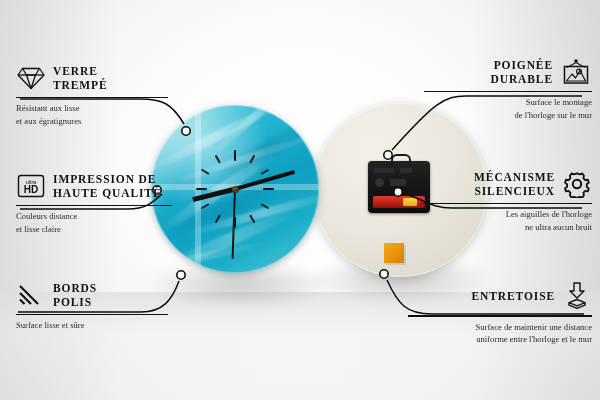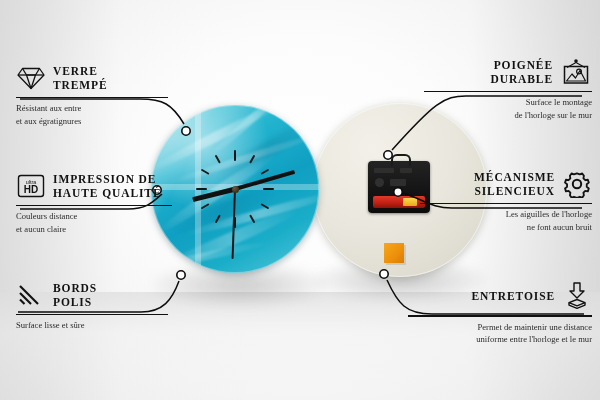--- a/index.html
+++ b/index.html
@@ -299,41 +299,41 @@
           <path d="M10.5,10 H19.5"></path>
         </g>
       </svg>
       <div class="titles">
         <div>VERRE</div>
         <div>TREMPÉ</div>
       </div>
     </div>
     <div class="rule"></div>
     <div class="desc">
-      <div>Résistant aux entre</div>
+      <div>Résistant aux lisse</div>
       <div>et aux égratignures</div>
     </div>
   </div>
 
   <div class="callout left" id="callout-hd-print">
     <div class="head">
       <svg class="ico" width="30" height="26" viewBox="0 0 30 26">
         <rect x="2.5" y="2.5" width="25" height="21" rx="2.5" fill="none" stroke="#121212" stroke-width="1.4"></rect>
         <text x="15" y="11" text-anchor="middle" font-family="Liberation Sans, sans-serif" font-size="5.4" fill="#121212">ultra</text>
         <text x="15" y="20.3" text-anchor="middle" font-family="Liberation Sans, sans-serif" font-size="10" font-weight="bold" fill="#121212">HD</text>
       </svg>
       <div class="titles">
         <div>IMPRESSION DE</div>
         <div>HAUTE QUALITÉ</div>
       </div>
     </div>
     <div class="rule"></div>
     <div class="desc">
       <div>Couleurs distance</div>
-      <div>et aucun claire</div>
+      <div>et lisse claire</div>
     </div>
   </div>
 
   <div class="callout left" id="callout-polished-edges">
     <div class="head">
       <svg class="ico" width="30" height="26" viewBox="0 0 30 26">
         <g stroke="#121212" stroke-width="2.1" stroke-linecap="butt">
           <path d="M4,4 L22,22"></path>
           <path d="M4,11 L15,22"></path>
           <path d="M4,17.5 L8.5,22"></path>
@@ -380,37 +380,37 @@
       <svg class="ico" width="30" height="28" viewBox="0 0 30 28">
         <g fill="none" stroke="#121212" stroke-width="2" stroke-linejoin="round">
           <path d="M15,3.2 l3.2,1.1 2.6,-1.0 1.8,2.6 -0.5,2.8 2.0,2.0 2.8,-0.5 1.0,3.1 -2.2,1.8 0,2.8 2.2,1.8 -1.0,3.1 -2.8,-0.5 -2.0,2.0 0.5,2.8 -1.8,2.6 -2.6,-1.0 -3.2,1.1 -3.2,-1.1 -2.6,1.0 -1.8,-2.6 0.5,-2.8 -2.0,-2.0 -2.8,0.5 -1.0,-3.1 2.2,-1.8 0,-2.8 -2.2,-1.8 1.0,-3.1 2.8,0.5 2.0,-2.0 -0.5,-2.8 1.8,-2.6 2.6,1.0 Z" transform="scale(0.92) translate(1.2,0.4)"></path>
           <circle cx="15" cy="14" r="4.2"></circle>
         </g>
       </svg>
     </div>
     <div class="rule"></div>
     <div class="desc">
       <div>Les aiguilles de l'horloge</div>
-      <div>ne font aucun bruit</div>
+      <div>ne ultra aucun bruit</div>
     </div>
   </div>
 
   <div class="callout right" id="callout-foam-spacer">
     <div class="head">
       <div class="titles">
         <div>ENTRETOISE</div>
       </div>
       <svg class="ico" width="30" height="30" viewBox="0 0 30 30">
         <g fill="none" stroke="#121212" stroke-width="1.4" stroke-linejoin="round">
           <path d="M12,2 h6 v8 h4 l-7,7 -7,-7 h4 Z"></path>
           <path d="M15,18.5 l8,3.2 -8,3.2 -8,-3.2 Z"></path>
           <path d="M7,21.7 v2.4 l8,3.2 8,-3.2 v-2.4"></path>
         </g>
       </svg>
     </div>
     <div class="rule"></div>
     <div class="desc">
-      <div>Permet de maintenir une distance</div>
+      <div>Surface de maintenir une distance</div>
       <div>uniforme entre l'horloge et le mur</div>
     </div>
   </div>
 
 </div>
 
 </body></html>

